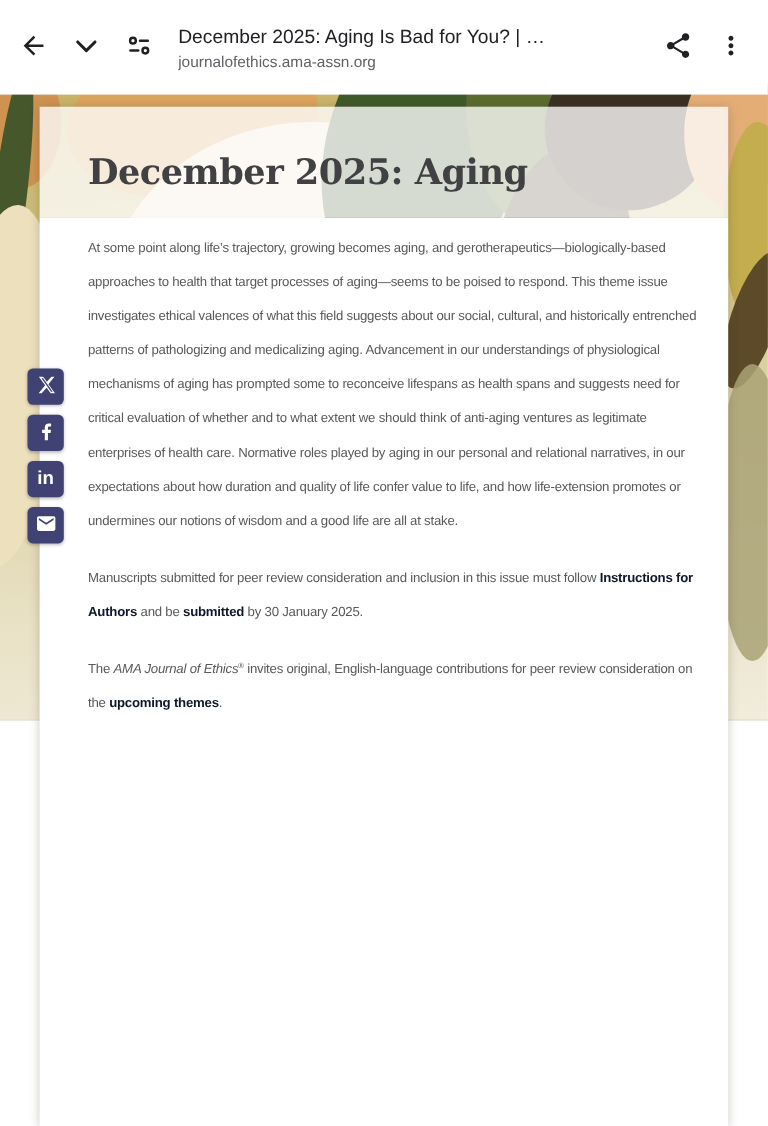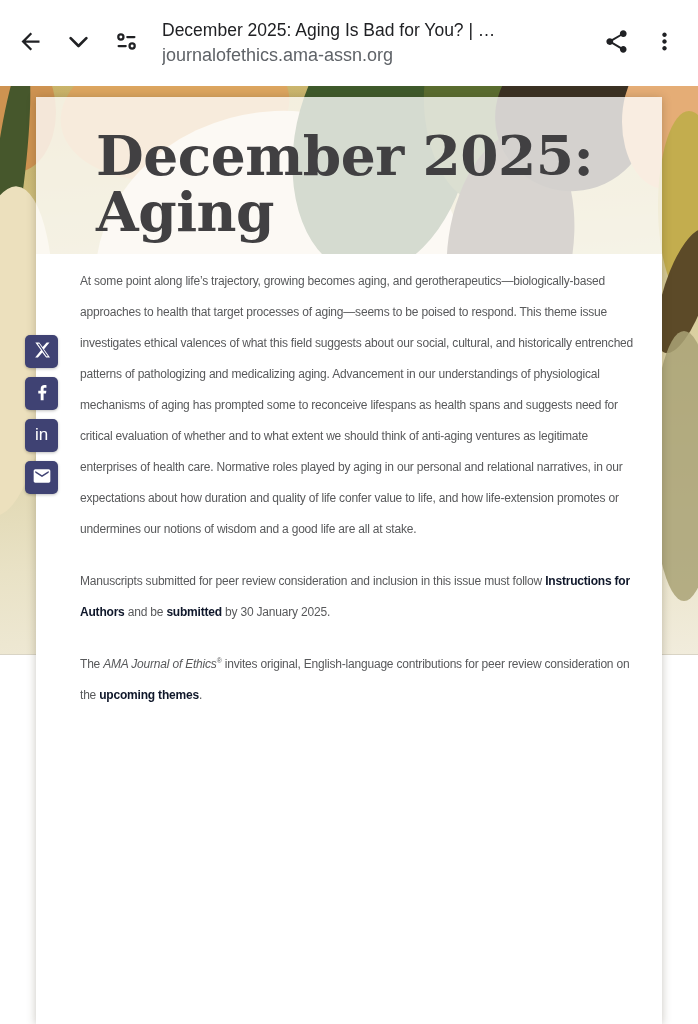--- a/index.html
+++ b/index.html
@@ -26,21 +26,21 @@
     flex: 0 0 auto;
     background: none; border: none; cursor: pointer;
   }
   .icon-btn svg { width: 27px; height: 27px; }
   .bar-titles { flex: 1 1 auto; min-width: 0; margin-left: 12px; margin-right: 6px; }
   .bar-title {
     font-size: 17.5px; color: #202124;
     white-space: nowrap; overflow: hidden;
   }
   .bar-url {
-    font-size: 18px; color: #5f6368; margin-top: 4px;
+    font-size: 14px; color: #5f6368; margin-top: 4px;
     white-space: nowrap; overflow: hidden;
   }
 
   
   .page { position: absolute; top: 74px; left: 0; right: 0; bottom: 0; }
 
   
   .painting {
     position: absolute; top: 0; left: 0;
     width: 698px; height: 581px;
@@ -73,25 +73,24 @@
     display: flex; flex-direction: column;
     box-shadow: 0 1px 9px rgba(60, 50, 30, 0.28);
   }
   .hero {
     background: rgba(255, 255, 255, 0.78);
     padding: 31px 28px 14px 44px;
   }
   .hero h1 {
     font-family: "DejaVu Serif", "Liberation Serif", serif;
     font-weight: 700;
-    font-size: 55px;
+    font-size: 32px;
     line-height: 56px;
     color: #414042;
     letter-spacing: -0.5px;
-    margin-left: 16px;
   }
   .hero h1 span { display: block; }
   .content {
     flex: 1 1 auto;
     background: #ffffff;
     padding: 12px 28px 40px 44px;
   }
   .content p {
     font-size: 12px;
     line-height: 31px;
@@ -118,21 +117,21 @@
   .social-btn {
     width: 33px; height: 33px;
     background: #3f4273;
     border-radius: 5px;
     border: none; cursor: pointer;
     display: flex; align-items: center; justify-content: center;
     box-shadow: 0 1px 3px rgba(0,0,0,0.25);
   }
   .social-btn svg { width: 20px; height: 20px; fill: #ffffff; }
   .social-btn .in-glyph {
-    color: #ffffff; font-weight: 400; font-size: 17px;
+    color: #ffffff; font-weight: 700; font-size: 17px;
     font-family: "Liberation Sans", sans-serif;
     line-height: 1; padding-bottom: 2px;
   }
 </style>
 </head>
 <body>
 
 <header class="browser-bar">
   <button class="icon-btn">
     <span>

